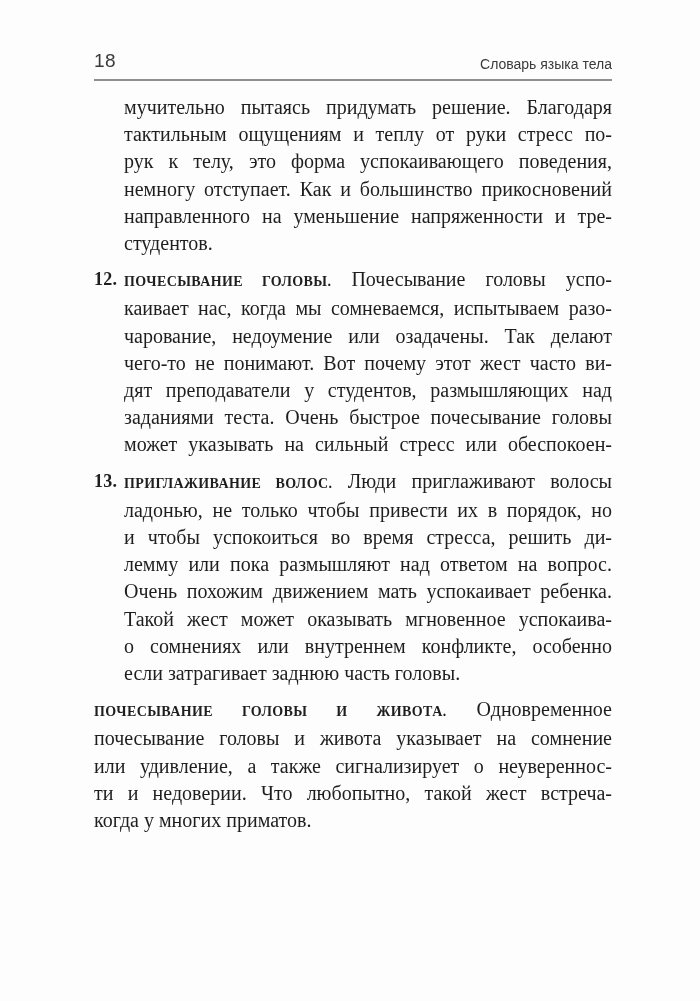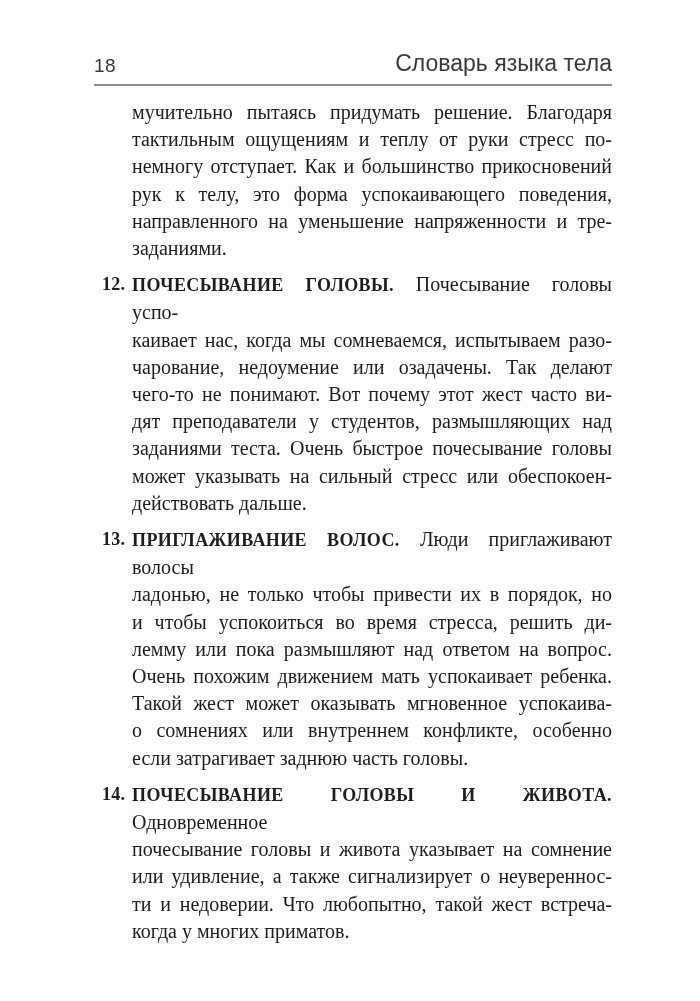--- a/index.html
+++ b/index.html
@@ -22,31 +22,30 @@
   .runhead {
     display: flex;
     justify-content: space-between;
     align-items: flex-end;
     font-family: "Liberation Sans", "DejaVu Sans", sans-serif;
     font-size: 19px;
     color: #3a3a3a;
     gap: 40px;
   }
   .runhead .pagenum { letter-spacing: 0.5px; }
-  .runhead .title { font-size: 23px; }
+  .runhead .title { font-size: 14px; }
   .rule {
     margin-top: 7px;
     height: 0;
     border-top: 2px solid #8f8f8f;
   }
   
   .bodytext {
     font-size: 20px;
     line-height: 27.2px;
-    margin-left: 8px;
   }
   .intro {
     margin-top: 13px;
     margin-left: 30px;
   }
   .ln {
     text-align: justify;
     text-align-last: justify;
     white-space: normal;
   }
@@ -65,76 +64,74 @@
     font-size: 18px;
     line-height: 27.2px;
     letter-spacing: 0.2px;
   }
   .entry .etext {
     flex: 1 1 auto;
     min-width: 0;
   }
   .lead {
     font-weight: bold;
-    font-size: 18px;
+    font-size: 14px;
     letter-spacing: 0.4px;
   }
 </style>
 </head>
 <body>
 
 <div class="page">
 
   <div class="runhead">
     <span class="pagenum">18</span>
     <span class="title">Словарь языка тела</span>
   </div>
   <div class="rule"></div>
 
   <div class="bodytext">
 
     <div class="intro">
       <div class="ln">мучительно пытаясь придумать решение. Благодаря</div>
       <div class="ln">тактильным ощущениям и теплу от руки стресс по-</div>
+      <div class="ln">рук к телу, это форма успокаивающего поведения,</div>
       <div class="ln">немногу отступает. Как и большинство прикосновений</div>
-      <div class="ln">рук к телу, это форма успокаивающего поведения,</div>
       <div class="ln">направленного на уменьшение напряженности и тре-</div>
-      <div class="ln ln-last">заданиями.</div>
+      <div class="ln ln-last">студентов.</div>
     </div>
 
     <div class="entry">
       <div class="num">12.</div>
       <div class="etext">
         <div class="ln"><span class="lead">ПОЧЕСЫВАНИЕ ГОЛОВЫ.</span> <span>Почесывание головы успо-</span></div>
         <div class="ln">каивает нас, когда мы сомневаемся, испытываем разо-</div>
         <div class="ln">чарование, недоумение или озадачены. Так делают</div>
         <div class="ln">чего-то не понимают. Вот почему этот жест часто ви-</div>
         <div class="ln">дят преподаватели у студентов, размышляющих над</div>
         <div class="ln">заданиями теста. Очень быстрое почесывание головы</div>
         <div class="ln">может указывать на сильный стресс или обеспокоен-</div>
-        <div class="ln ln-last">действовать дальше.</div>
       </div>
     </div>
 
     <div class="entry">
       <div class="num">13.</div>
       <div class="etext">
         <div class="ln"><span class="lead">ПРИГЛАЖИВАНИЕ ВОЛОС.</span> <span>Люди приглаживают волосы</span></div>
         <div class="ln">ладонью, не только чтобы привести их в порядок, но</div>
         <div class="ln">и чтобы успокоиться во время стресса, решить ди-</div>
         <div class="ln">лемму или пока размышляют над ответом на вопрос.</div>
         <div class="ln">Очень похожим движением мать успокаивает ребенка.</div>
         <div class="ln">Такой жест может оказывать мгновенное успокаива-</div>
         <div class="ln">о сомнениях или внутреннем конфликте, особенно</div>
         <div class="ln ln-last">если затрагивает заднюю часть головы.</div>
       </div>
     </div>
 
     <div class="entry">
-      <div class="num">14.</div>
       <div class="etext">
         <div class="ln"><span class="lead">ПОЧЕСЫВАНИЕ ГОЛОВЫ И ЖИВОТА.</span> <span>Одновременное</span></div>
         <div class="ln">почесывание головы и живота указывает на сомнение</div>
         <div class="ln">или удивление, а также сигнализирует о неувереннос-</div>
         <div class="ln">ти и недоверии. Что любопытно, такой жест встреча-</div>
         <div class="ln ln-last">когда у многих приматов.</div>
       </div>
     </div>
 
   </div>

